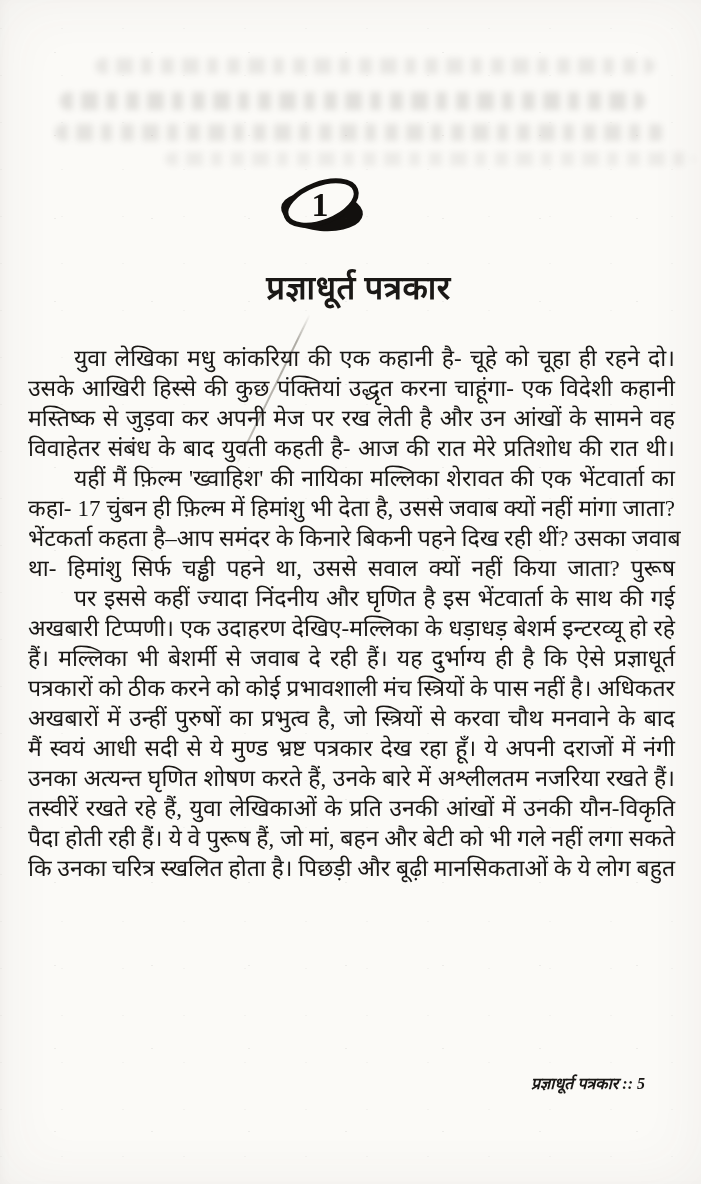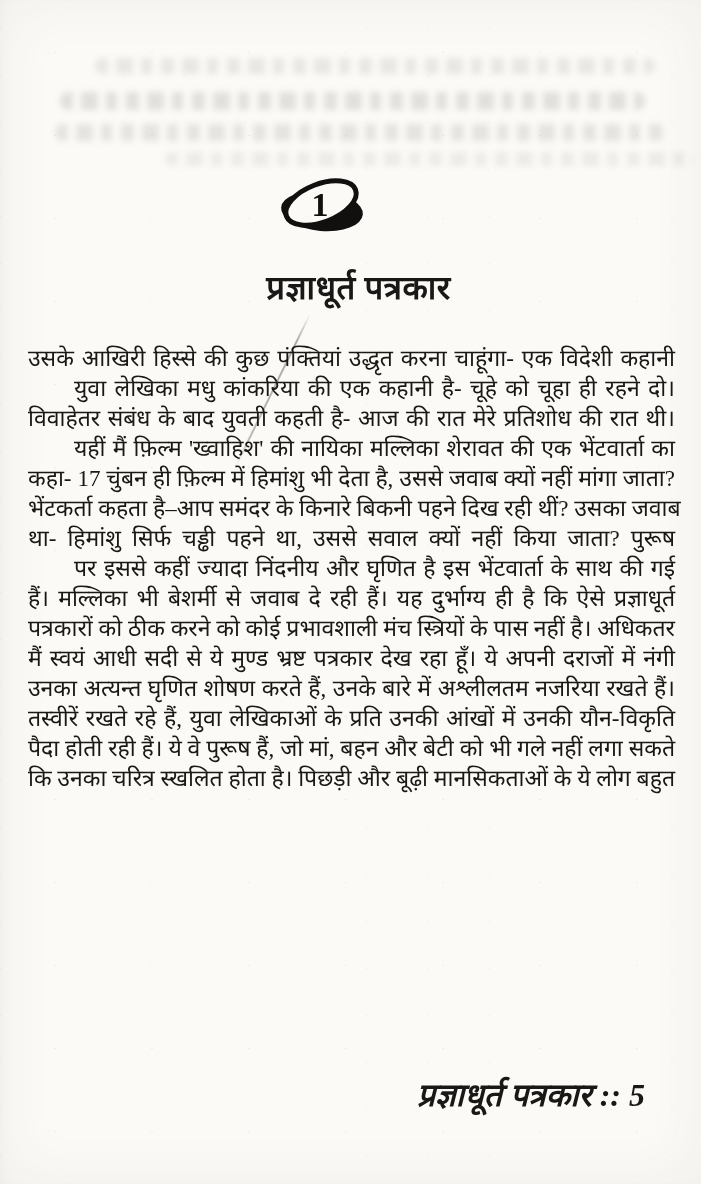--- a/index.html
+++ b/index.html
@@ -55,21 +55,21 @@
   .line{
     display:block;height:30px;white-space:nowrap;
     text-align:justify;text-align-last:justify;
   }
   .line.first{text-indent:46px;}
   .line.no-just{text-align-last:left;white-space:normal;}
   .para{margin:0;padding:0;}
   
   .footer{
     position:absolute;right:56px;top:1072px;
-    font-style:italic;font-size:32px;font-weight:600;
+    font-style:italic;font-size:16px;font-weight:600;
   }
 </style>
 </head>
 <body>
 
 <div class="page">
 
   <div>
     <div class="bleed-line b1"></div>
     <div class="bleed-line b2"></div>
@@ -84,34 +84,37 @@
       <text x="50" y="53" text-anchor="middle" font-size="34" font-weight="bold" fill="#12100e">1</text>
     </svg>
   </div>
 
   <h1 class="title">प्रज्ञाधूर्त पत्रकार</h1>
 
   <div class="crease"></div>
 
   <main class="body">
     <p class="para">
+      <span class="line first">युवा लेखिका मधु कांकरिया की एक कहानी है- चूहे को चूहा ही रहने दो।</span>
       <span class="line">उसके आखिरी हिस्से की कुछ पंक्तियां उद्धृत करना चाहूंगा- एक विदेशी कहानी</span>
-      <span class="line first">युवा लेखिका मधु कांकरिया की एक कहानी है- चूहे को चूहा ही रहने दो।</span>
+      <span class="line">मस्तिष्क से जुड़वा कर अपनी मेज पर रख लेती है और उन आंखों के सामने वह</span>
       <span class="line">विवाहेतर संबंध के बाद युवती कहती है- आज की रात मेरे प्रतिशोध की रात थी।</span>
     </p>
     <p class="para">
       <span class="line first">यहीं मैं फ़िल्म 'ख्वाहिश' की नायिका मल्लिका शेरावत की एक भेंटवार्ता का</span>
       <span class="line">कहा- 17 चुंबन ही फ़िल्म में हिमांशु भी देता है, उससे जवाब क्यों नहीं मांगा जाता?</span>
       <span class="line">भेंटकर्ता कहता है–आप समंदर के किनारे बिकनी पहने दिख रही थीं? उसका जवाब</span>
       <span class="line">था- हिमांशु सिर्फ चड्ढी पहने था, उससे सवाल क्यों नहीं किया जाता? पुरूष</span>
     </p>
     <p class="para">
       <span class="line first">पर इससे कहीं ज्यादा निंदनीय और घृणित है इस भेंटवार्ता के साथ की गई</span>
+      <span class="line">अखबारी टिप्पणी। एक उदाहरण देखिए-मल्लिका के धड़ाधड़ बेशर्म इन्टरव्यू हो रहे</span>
       <span class="line">हैं। मल्लिका भी बेशर्मी से जवाब दे रही हैं। यह दुर्भाग्य ही है कि ऐसे प्रज्ञाधूर्त</span>
       <span class="line">पत्रकारों को ठीक करने को कोई प्रभावशाली मंच स्त्रियों के पास नहीं है। अधिकतर</span>
+      <span class="line">अखबारों में उन्हीं पुरुषों का प्रभुत्व है, जो स्त्रियों से करवा चौथ मनवाने के बाद</span>
       <span class="line">मैं स्वयं आधी सदी से ये मुण्ड भ्रष्ट पत्रकार देख रहा हूँ। ये अपनी दराजों में नंगी</span>
       <span class="line">उनका अत्यन्त घृणित शोषण करते हैं, उनके बारे में अश्लीलतम नजरिया रखते हैं।</span>
       <span class="line">तस्वीरें रखते रहे हैं, युवा लेखिकाओं के प्रति उनकी आंखों में उनकी यौन-विकृति</span>
       <span class="line">पैदा होती रही हैं। ये वे पुरूष हैं, जो मां, बहन और बेटी को भी गले नहीं लगा सकते</span>
       <span class="line">कि उनका चरित्र स्खलित होता है। पिछड़ी और बूढ़ी मानसिकताओं के ये लोग बहुत</span>
     </p>
   </main>
 
   <div class="footer">प्रज्ञाधूर्त पत्रकार :: 5</div>
 

